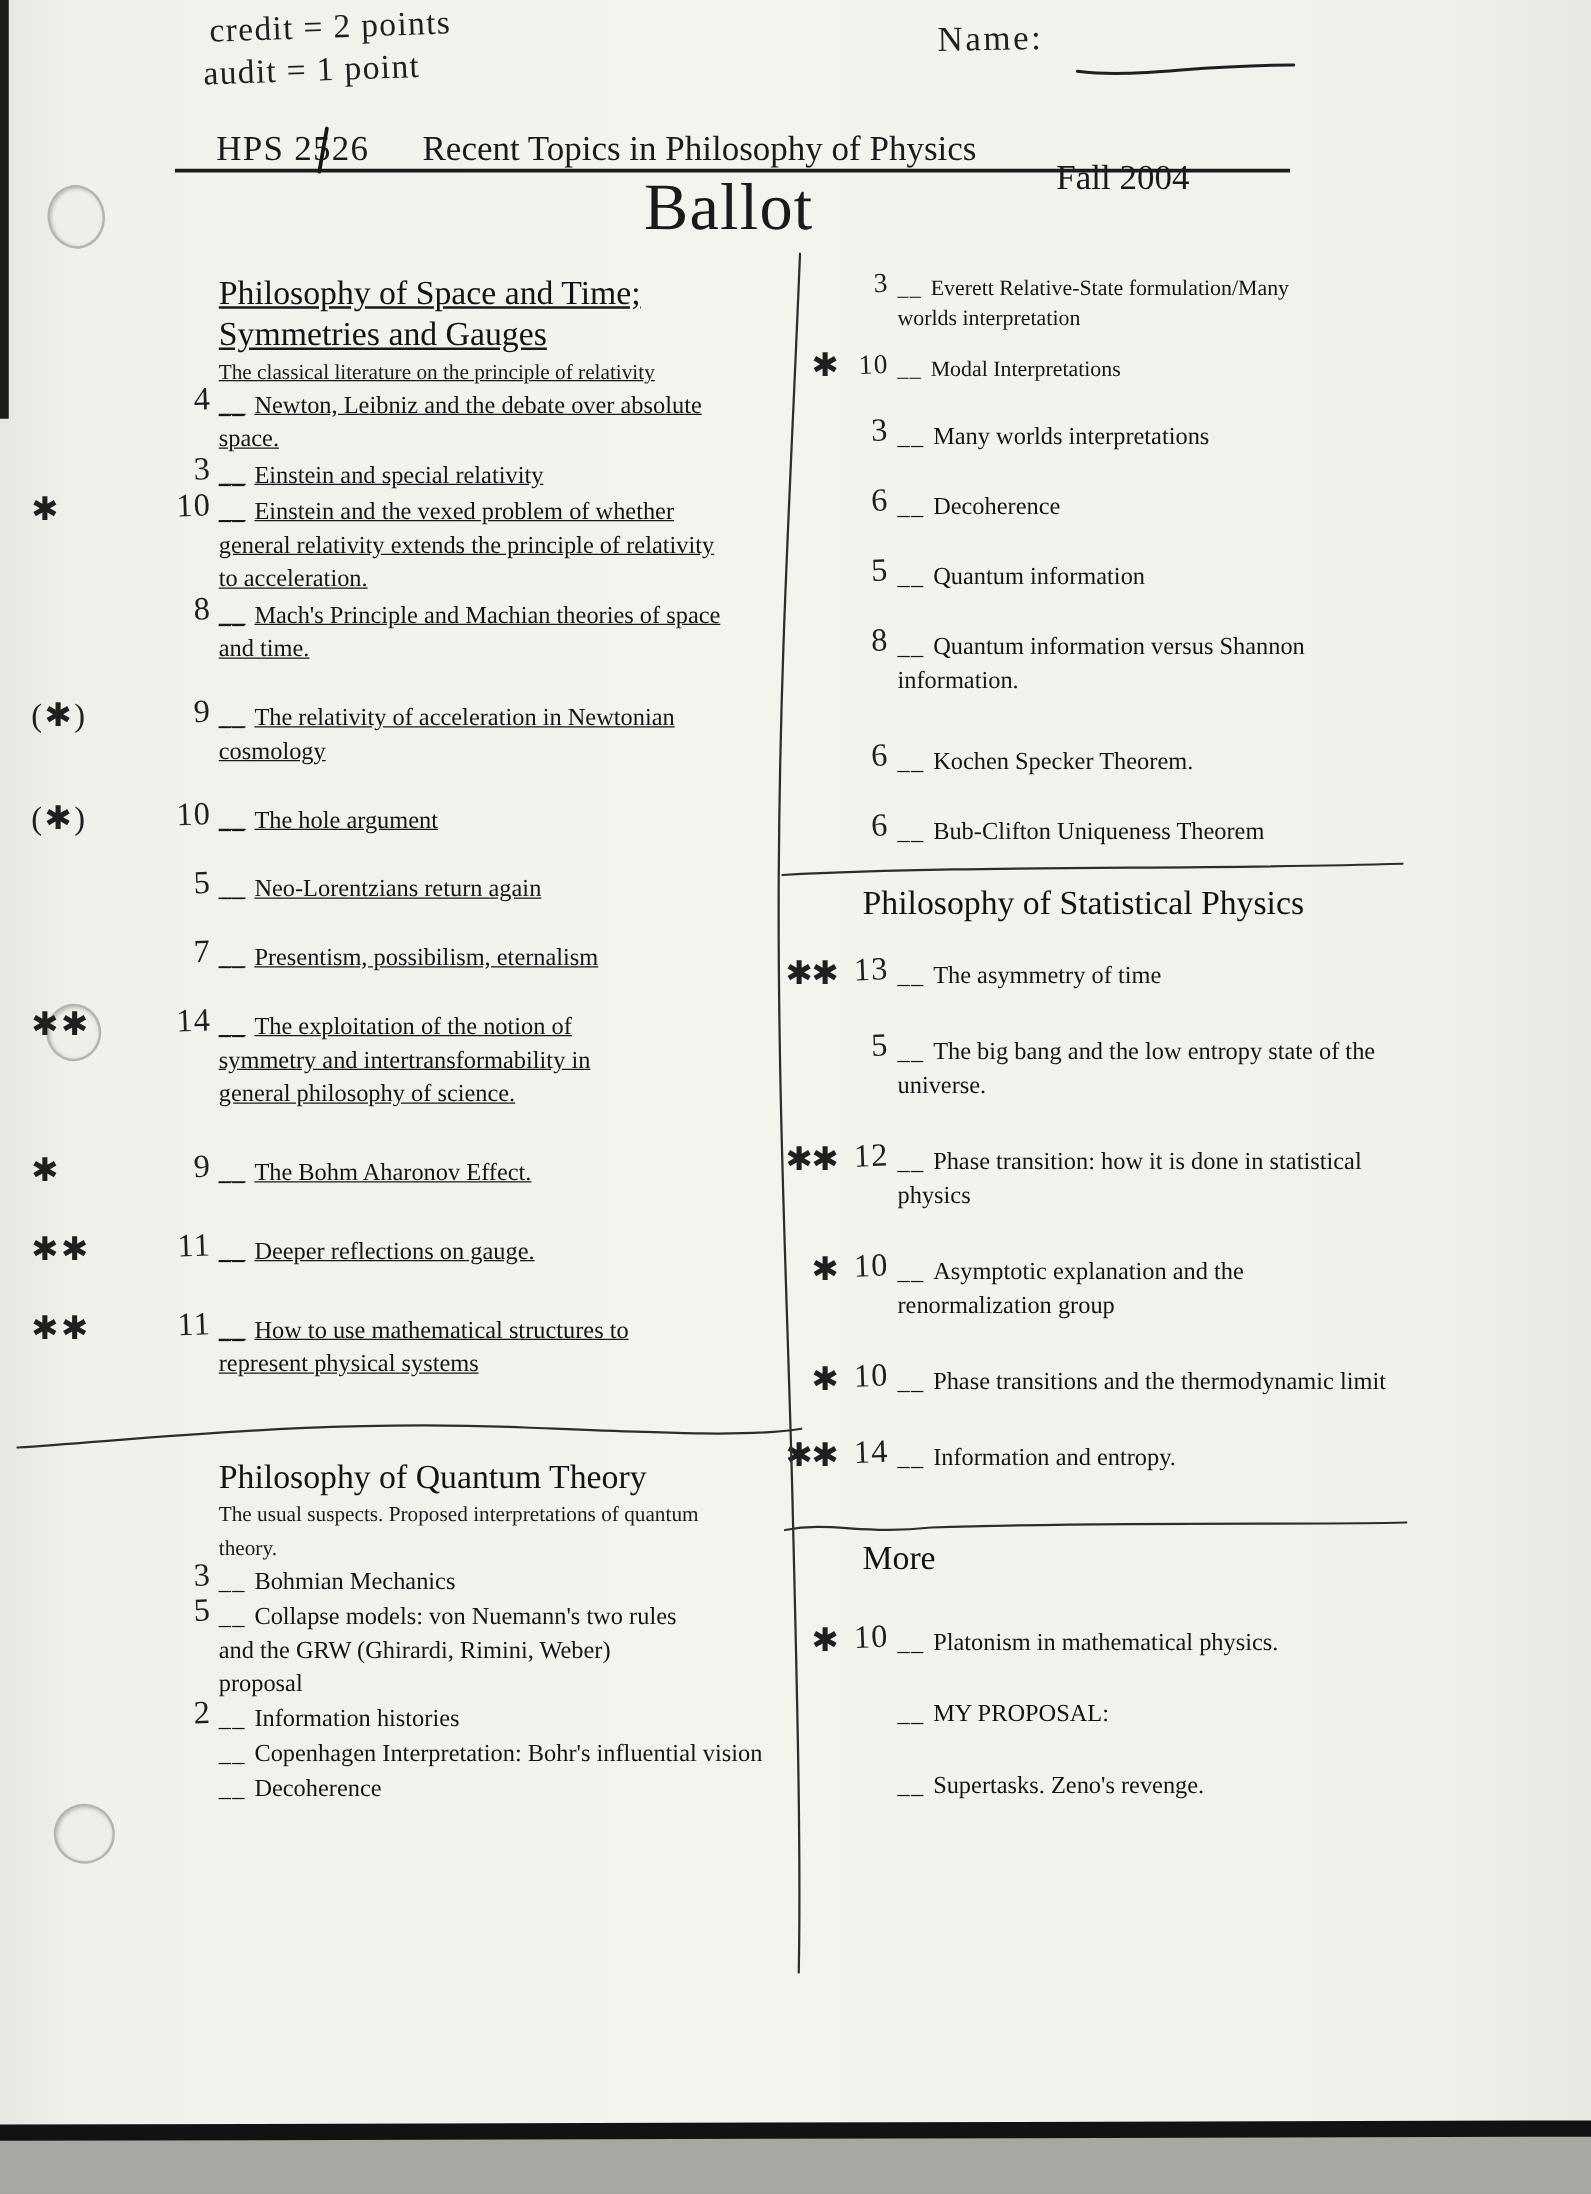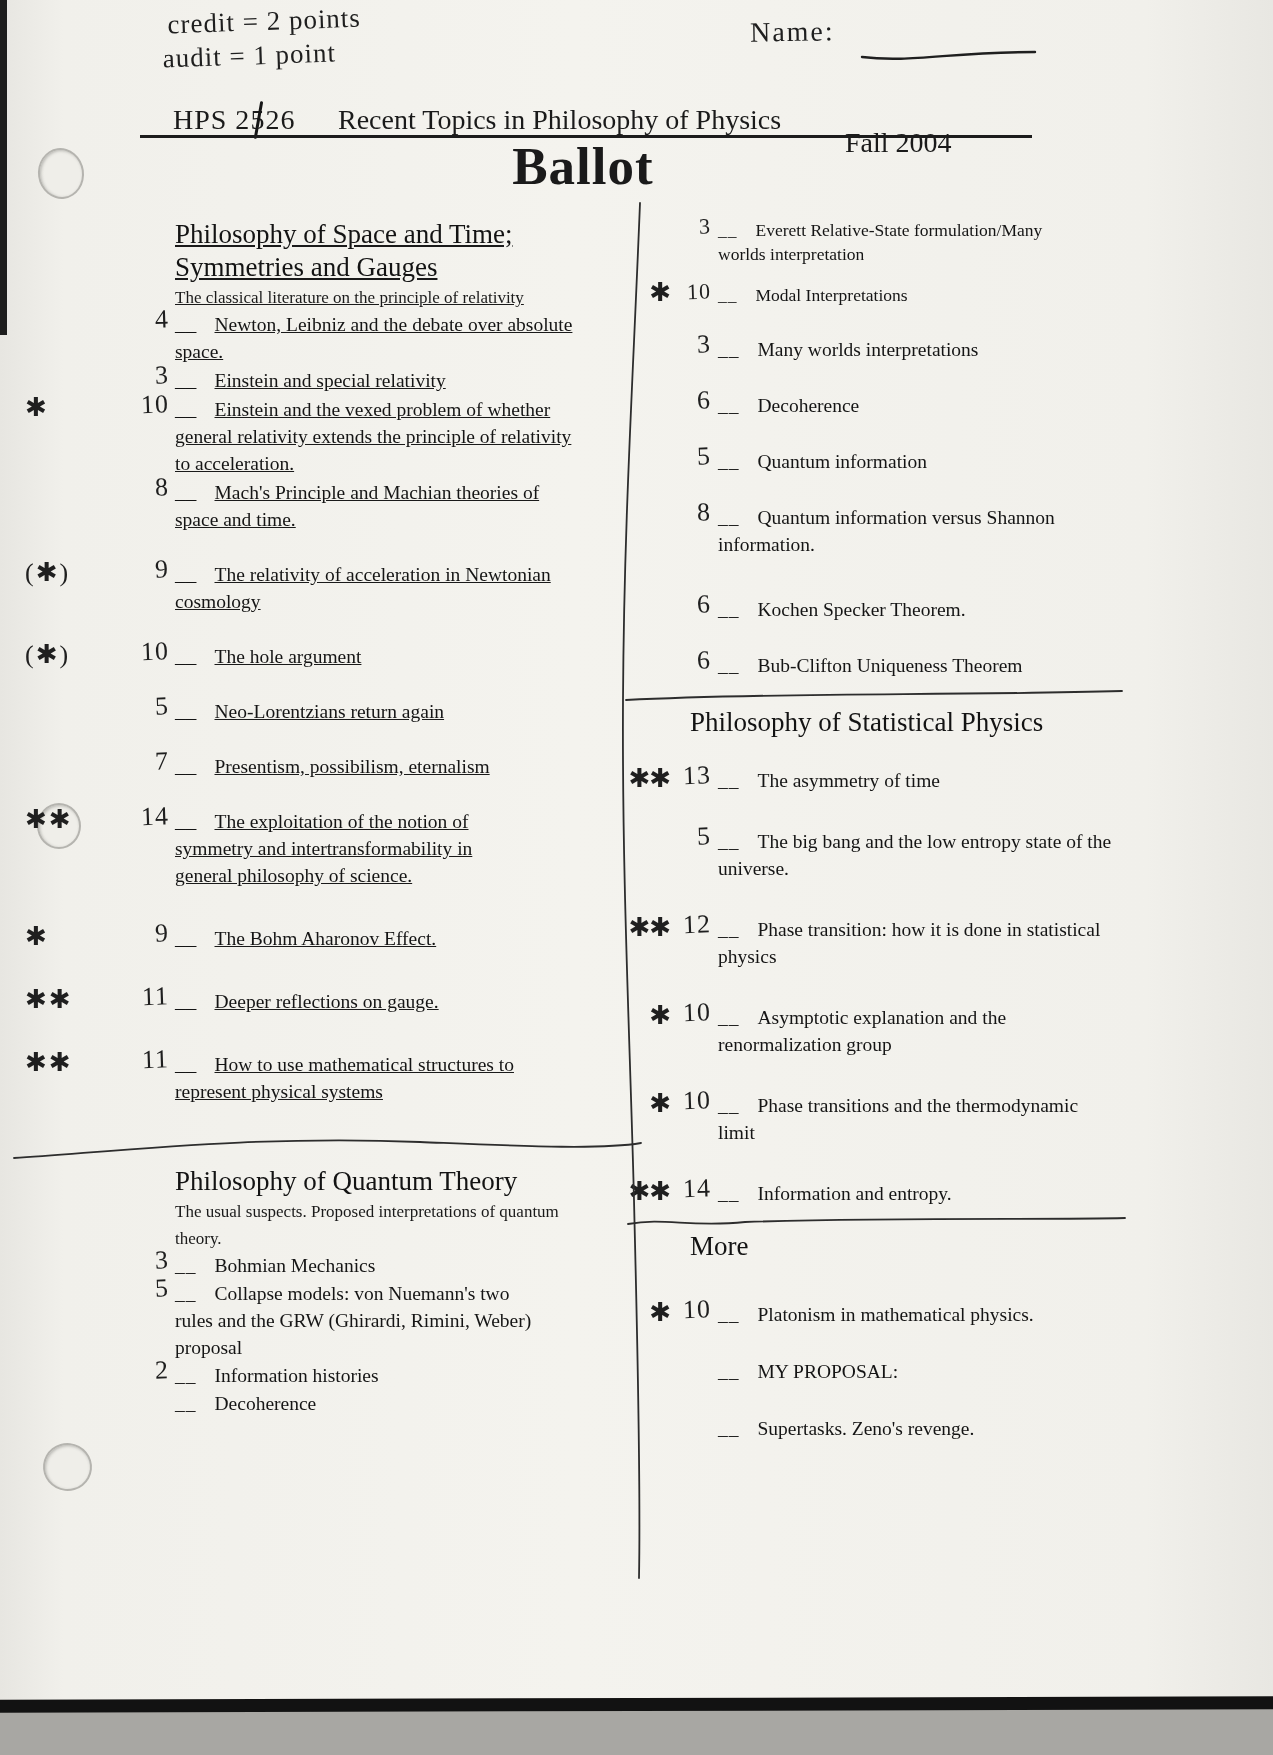--- a/index.html
+++ b/index.html
@@ -47,33 +47,33 @@
   .course-code .digit::after {
     content:""; position:absolute; left:46%; top:-10%; width:2.6px; height:118%;
     background:#161616; transform:rotate(10deg); border-radius:2px;
   }
   .hdr-title { position:absolute; left:338px; top:104px; font-size:28px; }
   .hdr-term  { position:absolute; left:845px; top:104px; font-size:28px;margin-top:23px; }
   .hdr-rule  { position:absolute; left:140px; top:135px; width:892px; height:3px; background:#1c1c1c; }
 
   .ballot-title {
     position:absolute; left:583px; top:136px; transform:translateX(-50%);
-    font-size:53px; font-weight:bold; letter-spacing:1px;
+    font-size:53px; font-weight:normal; letter-spacing:1px;
   }
 
   .col { position:absolute; top:218px; }
   .col-left  { left:175px; width:402px;text-decoration:underline; }
   .col-right { left:718px; width:395px; }
 
   .sec-heading { font-size:27px; line-height:33px; color:#131313; }
   .sec-subtext { font-size:17px; line-height:27px; }
   .item {
     position:relative; font-size:19.5px; line-height:27px; color:#151515;
   }
-  .blank { margin-right:18px; letter-spacing:1px; }
+  .blank { margin-right:7px; letter-spacing:1px; }
   .score {
     position:absolute; left:-46px; top:-5px; width:40px; text-align:right;
     font-size:26px; transform:rotate(-2deg); letter-spacing:1px;
   }
   .mark {
     position:absolute; left:-150px; top:-2px; width:95px; text-align:left;
     font-size:26px; letter-spacing:2px;
   }
   .col-right .sec-heading { margin-left:-28px; }
   .col-right .score { left:-45px; width:38px; }
@@ -153,20 +153,21 @@
           <div class="item"><span class="mark hw">✱✱</span><span class="score hw">11</span><span class="blank">__</span><span class="text">How to use mathematical structures to represent physical systems</span></div>
         </div>
       </div>
     <div id="lsec1">
         <div class="sec-heading">Philosophy of Quantum Theory</div>
         <div class="sec-subtext">The usual suspects. Proposed interpretations of quantum theory.</div>
         <div class="items">
           <div class="item"><span class="score hw">3</span><span class="blank">__</span><span class="text">Bohmian Mechanics</span></div>
           <div class="item"><span class="score hw">5</span><span class="blank">__</span><span class="text">Collapse models: von Nuemann's two rules and the GRW (Ghirardi, Rimini, Weber) proposal</span></div>
           <div class="item"><span class="score hw">2</span><span class="blank">__</span><span class="text">Information histories</span></div>
+          <div class="item"><span class="blank">__</span><span class="text">Copenhagen Interpretation: Bohr's influential vision</span></div>
           <div class="item"><span class="blank">__</span><span class="text">Decoherence</span></div>
         </div>
       </div>
   </div>
 
   <div class="col col-right">
     <div id="rsec0">
         <div class="items">
           <div class="item"><span class="score hw">3</span><span class="blank">__</span><span class="text">Everett Relative-State formulation/Many worlds interpretation</span></div>
           <div class="item"><span class="mark hw">✱</span><span class="score hw">10</span><span class="blank">__</span><span class="text">Modal Interpretations</span></div>

